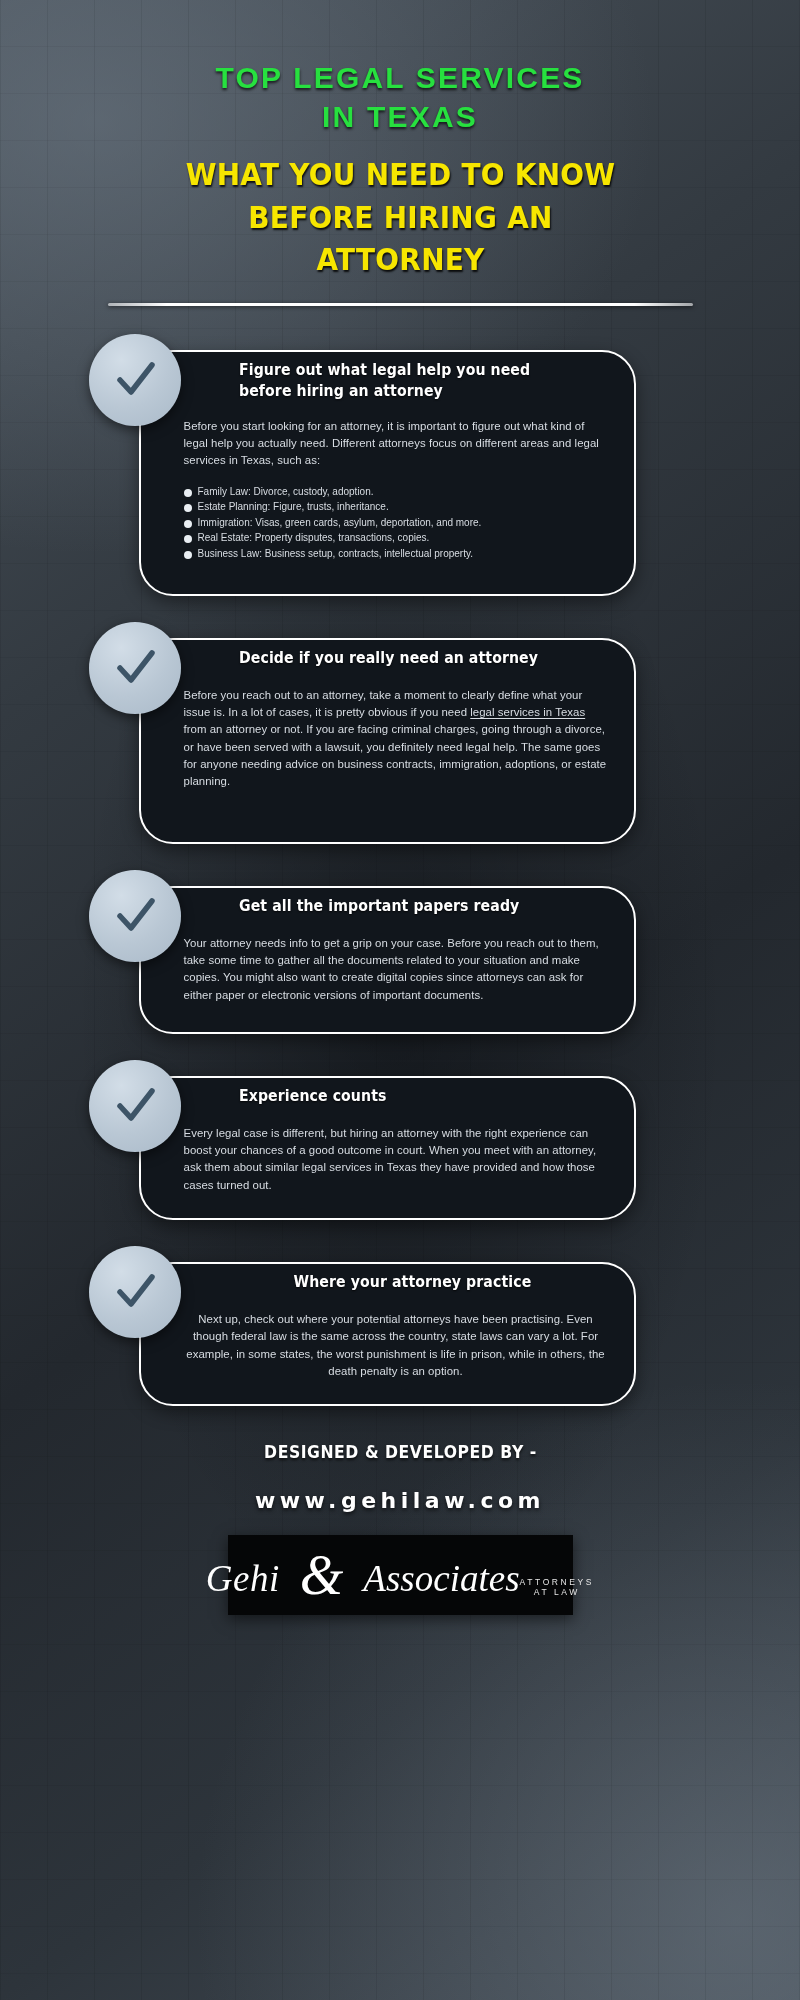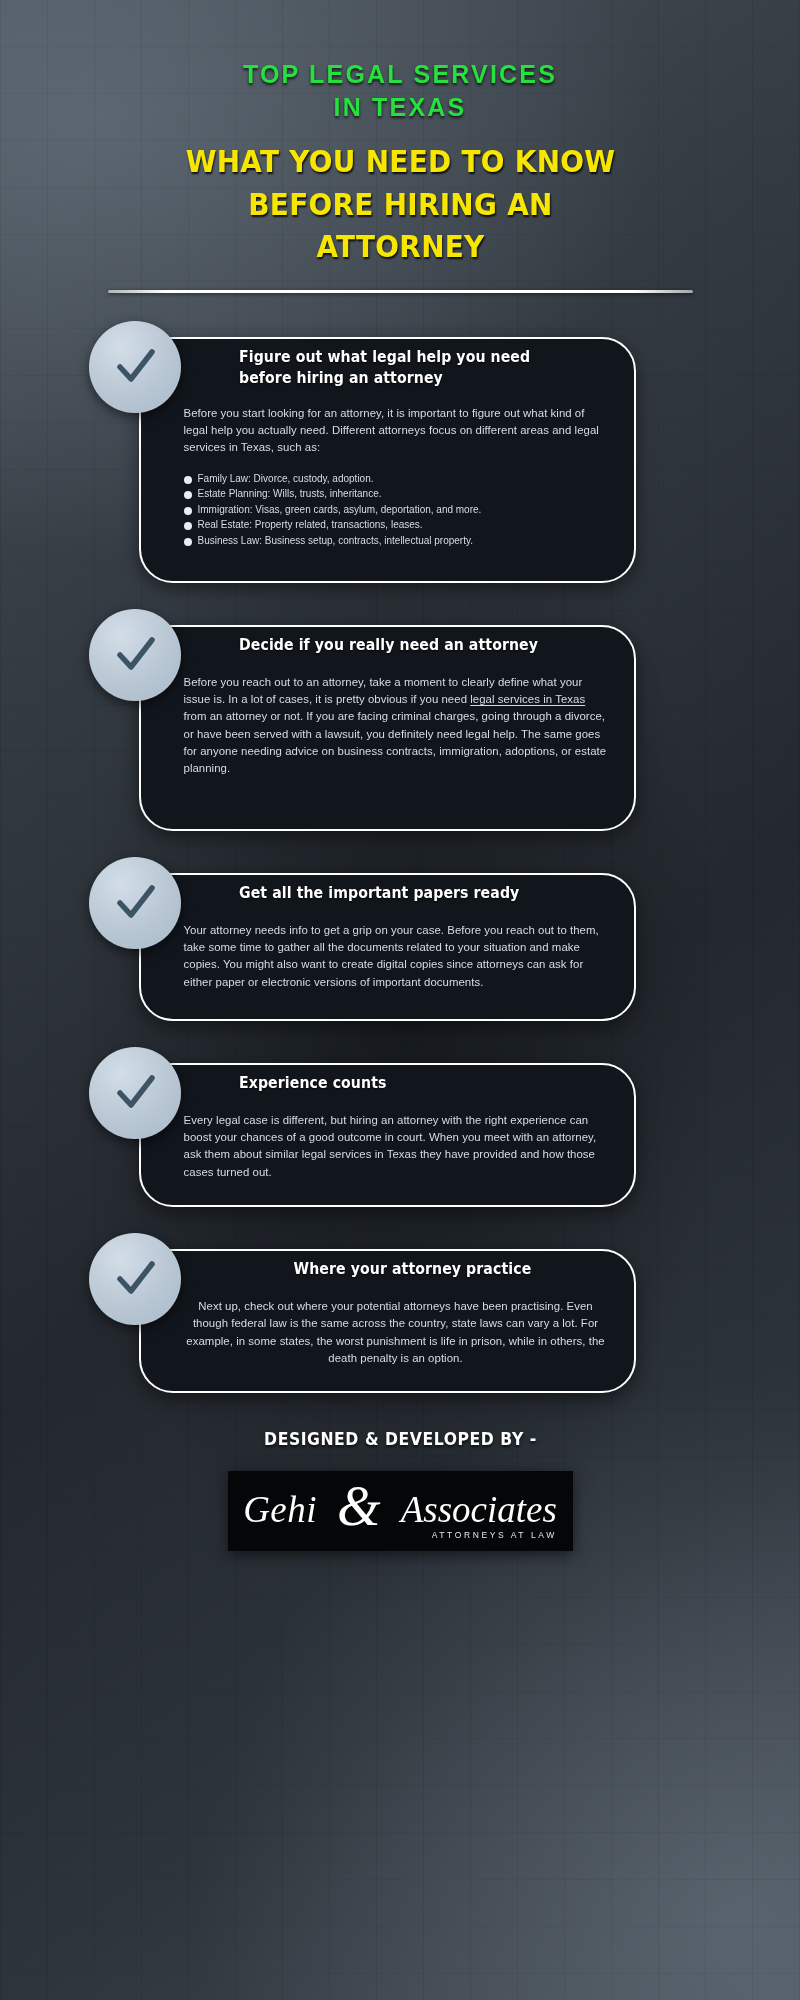--- a/index.html
+++ b/index.html
@@ -56,21 +56,21 @@
     margin: 0 auto;
     z-index: 2;
   }
 
   
   .header { padding-top: 58px; text-align: center; }
 
   .kicker {
     color: #27e03f;
     font-weight: 700;
-    font-size: 25px;
+    font-size: 30px;
     letter-spacing: 2.2px;
     line-height: 1.30;
     text-transform: uppercase;
     text-shadow: 0 2px 3px rgba(0,0,0,.75);
   }
 
   .headline {
     margin-top: 18px;
     color: #f7e600;
     font-family: "DejaVu Sans", sans-serif;
@@ -244,21 +244,21 @@
 
   .logo-amp {
     color: #ffffff;
     font-family: "Liberation Serif", serif;
     font-style: italic;
     font-size: 56px;
     line-height: .85;
     margin: 0 4px;
   }
 
-  .logo-right { display: flex; flex-direction: column; align-items: flex-start; padding-top: 8px; }
+  .logo-right { display: flex; flex-direction: row; align-items: flex-start; padding-top: 8px; }
 
   .logo-assoc {
     color: #ffffff;
     font-family: "Liberation Serif", serif;
     font-style: italic;
     font-size: 37px;
     line-height: 1;
   }
 
   .logo-sub {
@@ -294,23 +294,23 @@
       <div class="card c1">
         <div class="check-badge">
           <svg width="52" height="52" viewBox="0 0 52 52" aria-hidden="true">
             <path d="M11 26 L22 38 L43 11" fill="none" stroke="#3d5467" stroke-width="5.5" stroke-linecap="round" stroke-linejoin="round"></path>
           </svg>
         </div>
         <div class="card-title">Figure out what legal help you need before hiring an attorney</div>
         <div class="card-body">Before you start looking for an attorney, it is important to figure out what kind of legal help you actually need. Different attorneys focus on different areas and legal services in Texas, such as:</div>
         <ul class="bullets">
           <li>Family Law: Divorce, custody, adoption.</li>
-          <li>Estate Planning: Wills, trusts, inheritance.</li>
+          <li>Estate Planning: Figure, trusts, inheritance.</li>
           <li>Immigration: Visas, green cards, asylum, deportation, and more.</li>
-          <li>Real Estate: Property related, transactions, leases.</li>
+          <li>Real Estate: Property disputes, transactions, copies.</li>
           <li>Business Law: Business setup, contracts, intellectual property.</li>
         </ul>
       </div>
 
       <div class="card c2">
         <div class="check-badge">
           <svg width="52" height="52" viewBox="0 0 52 52" aria-hidden="true">
             <path d="M11 26 L22 38 L43 11" fill="none" stroke="#3d5467" stroke-width="5.5" stroke-linecap="round" stroke-linejoin="round"></path>
           </svg>
         </div>
@@ -345,20 +345,21 @@
           </svg>
         </div>
         <div class="card-title">Where your attorney practice</div>
         <div class="card-body">Next up, check out where your potential attorneys have been practising. Even though federal law is the same across the country, state laws can vary a lot. For example, in some states, the worst punishment is life in prison, while in others, the death penalty is an option.</div>
       </div>
 
     </div>
 
     <div class="footer">
       <div class="designed">DESIGNED &amp; DEVELOPED BY -</div>
+      <div class="website">www.gehilaw.com</div>
       <div class="logo-box">
         <div class="logo-inner">
           <span class="logo-gehi">Gehi</span>
           <span class="logo-amp">&amp;</span>
           <span class="logo-right">
             <span class="logo-assoc">Associates</span>
             <span class="logo-sub">ATTORNEYS AT LAW</span>
           </span>
         </div>
       </div>

